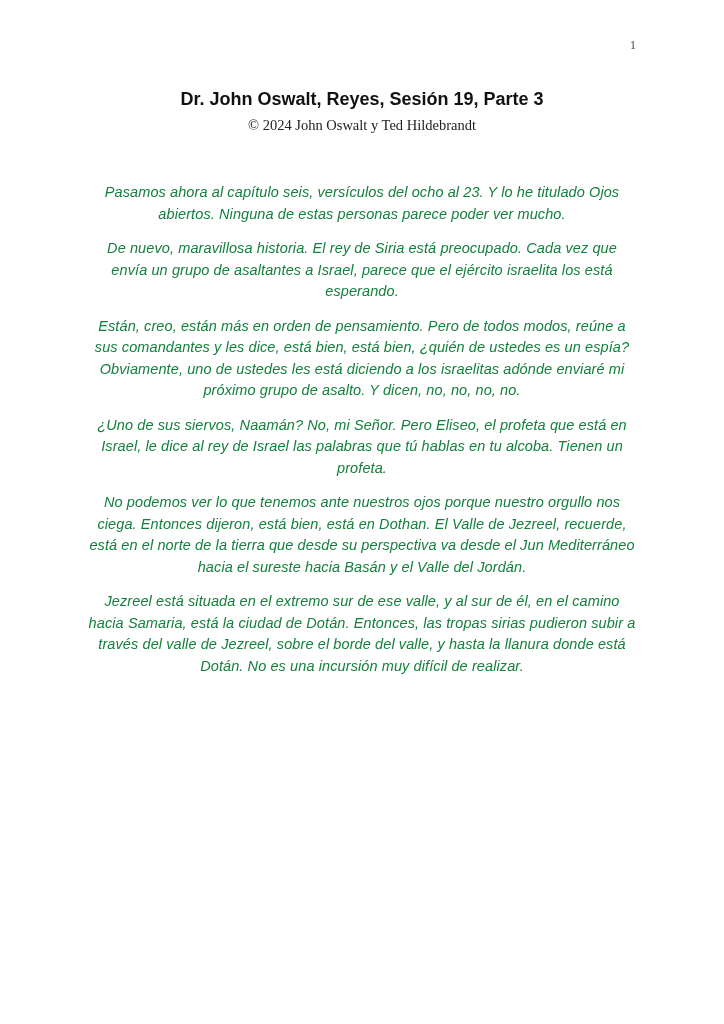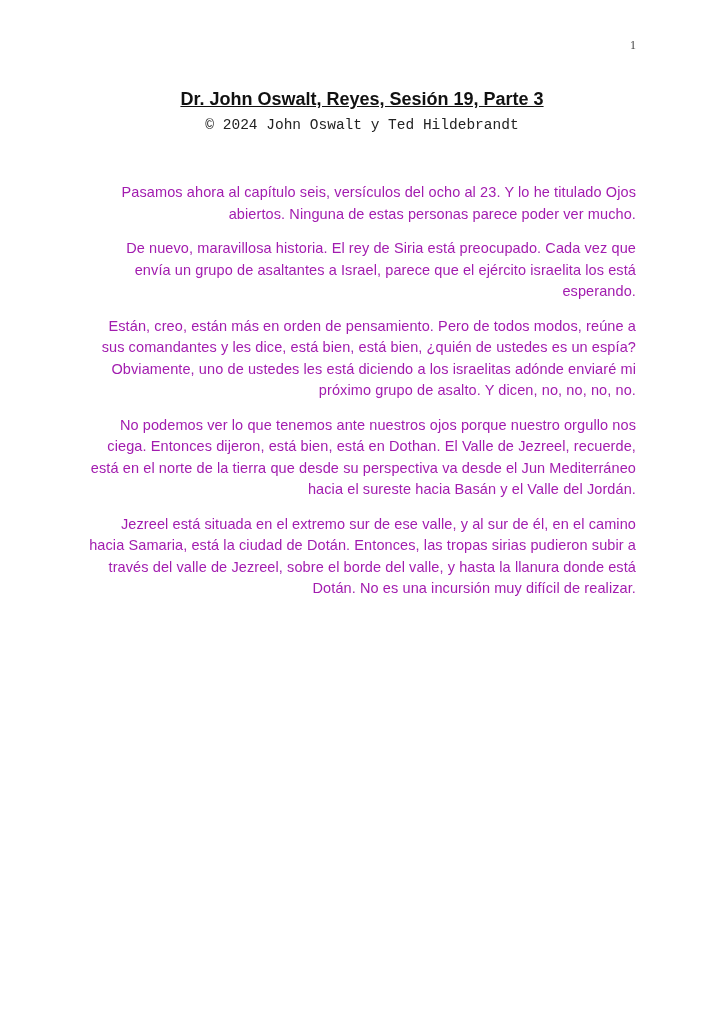--- a/index.html
+++ b/index.html
@@ -31,57 +31,58 @@
     width: 548px;
     text-align: center;
   }
   .doc-title {
     margin: 0;
     font-family: "Liberation Sans", sans-serif;
     font-size: 18px;
     font-weight: 700;
     line-height: 27px;
     color: #111111;
-    text-decoration: underline;
   }
   .copyright {
     margin-top: 2px;
-    font-family: Liberation Mono, monospace;
+    font-family: Liberation Serif, serif;
     font-size: 14.5px;
     line-height: 20px;
     color: #222222;
   }
   .doc-body {
     position: absolute;
     top: 182px;
     left: 88px;
     width: 548px;
   }
   .doc-body p {
     margin: 0 0 13px 0;
     font-size: 14.5px;
     line-height: 21.5px;
     letter-spacing: 0.1px;
-    color: #a21caf;
-    text-align: right;
+    color: #15803d;
+    text-align: center;
+    font-style: italic;
   }
 </style>
 </head>
 <body>
 
 <div class="page">
 
   <div class="page-number">1</div>
 
   <header class="doc-header">
     <h1 class="doc-title">Dr. John Oswalt, Reyes, Sesión 19, Parte 3</h1>
     <div class="copyright">© 2024 John Oswalt y Ted Hildebrandt</div>
   </header>
 
   <main class="doc-body">
     <p>Pasamos ahora al capítulo seis, versículos del ocho al 23. Y lo he titulado Ojos abiertos. Ninguna de estas personas parece poder ver mucho.</p>
     <p>De nuevo, maravillosa historia. El rey de Siria está preocupado. Cada vez que envía un grupo de asaltantes a Israel, parece que el ejército israelita los está esperando.</p>
     <p>Están, creo, están más en orden de pensamiento. Pero de todos modos, reúne a sus comandantes y les dice, está bien, está bien, ¿quién de ustedes es un espía? Obviamente, uno de ustedes les está diciendo a los israelitas adónde enviaré mi próximo grupo de asalto. Y dicen, no, no, no, no.</p>
+    <p>¿Uno de sus siervos, Naamán? No, mi Señor. Pero Eliseo, el profeta que está en Israel, le dice al rey de Israel las palabras que tú hablas en tu alcoba. Tienen un profeta.</p>
     <p>No podemos ver lo que tenemos ante nuestros ojos porque nuestro orgullo nos ciega. Entonces dijeron, está bien, está en Dothan. El Valle de Jezreel, recuerde, está en el norte de la tierra que desde su perspectiva va desde el Jun Mediterráneo hacia el sureste hacia Basán y el Valle del Jordán.</p>
     <p>Jezreel está situada en el extremo sur de ese valle, y al sur de él, en el camino hacia Samaria, está la ciudad de Dotán. Entonces, las tropas sirias pudieron subir a través del valle de Jezreel, sobre el borde del valle, y hasta la llanura donde está Dotán. No es una incursión muy difícil de realizar.</p>
   </main>
 
 </div>
 
 </body></html>

